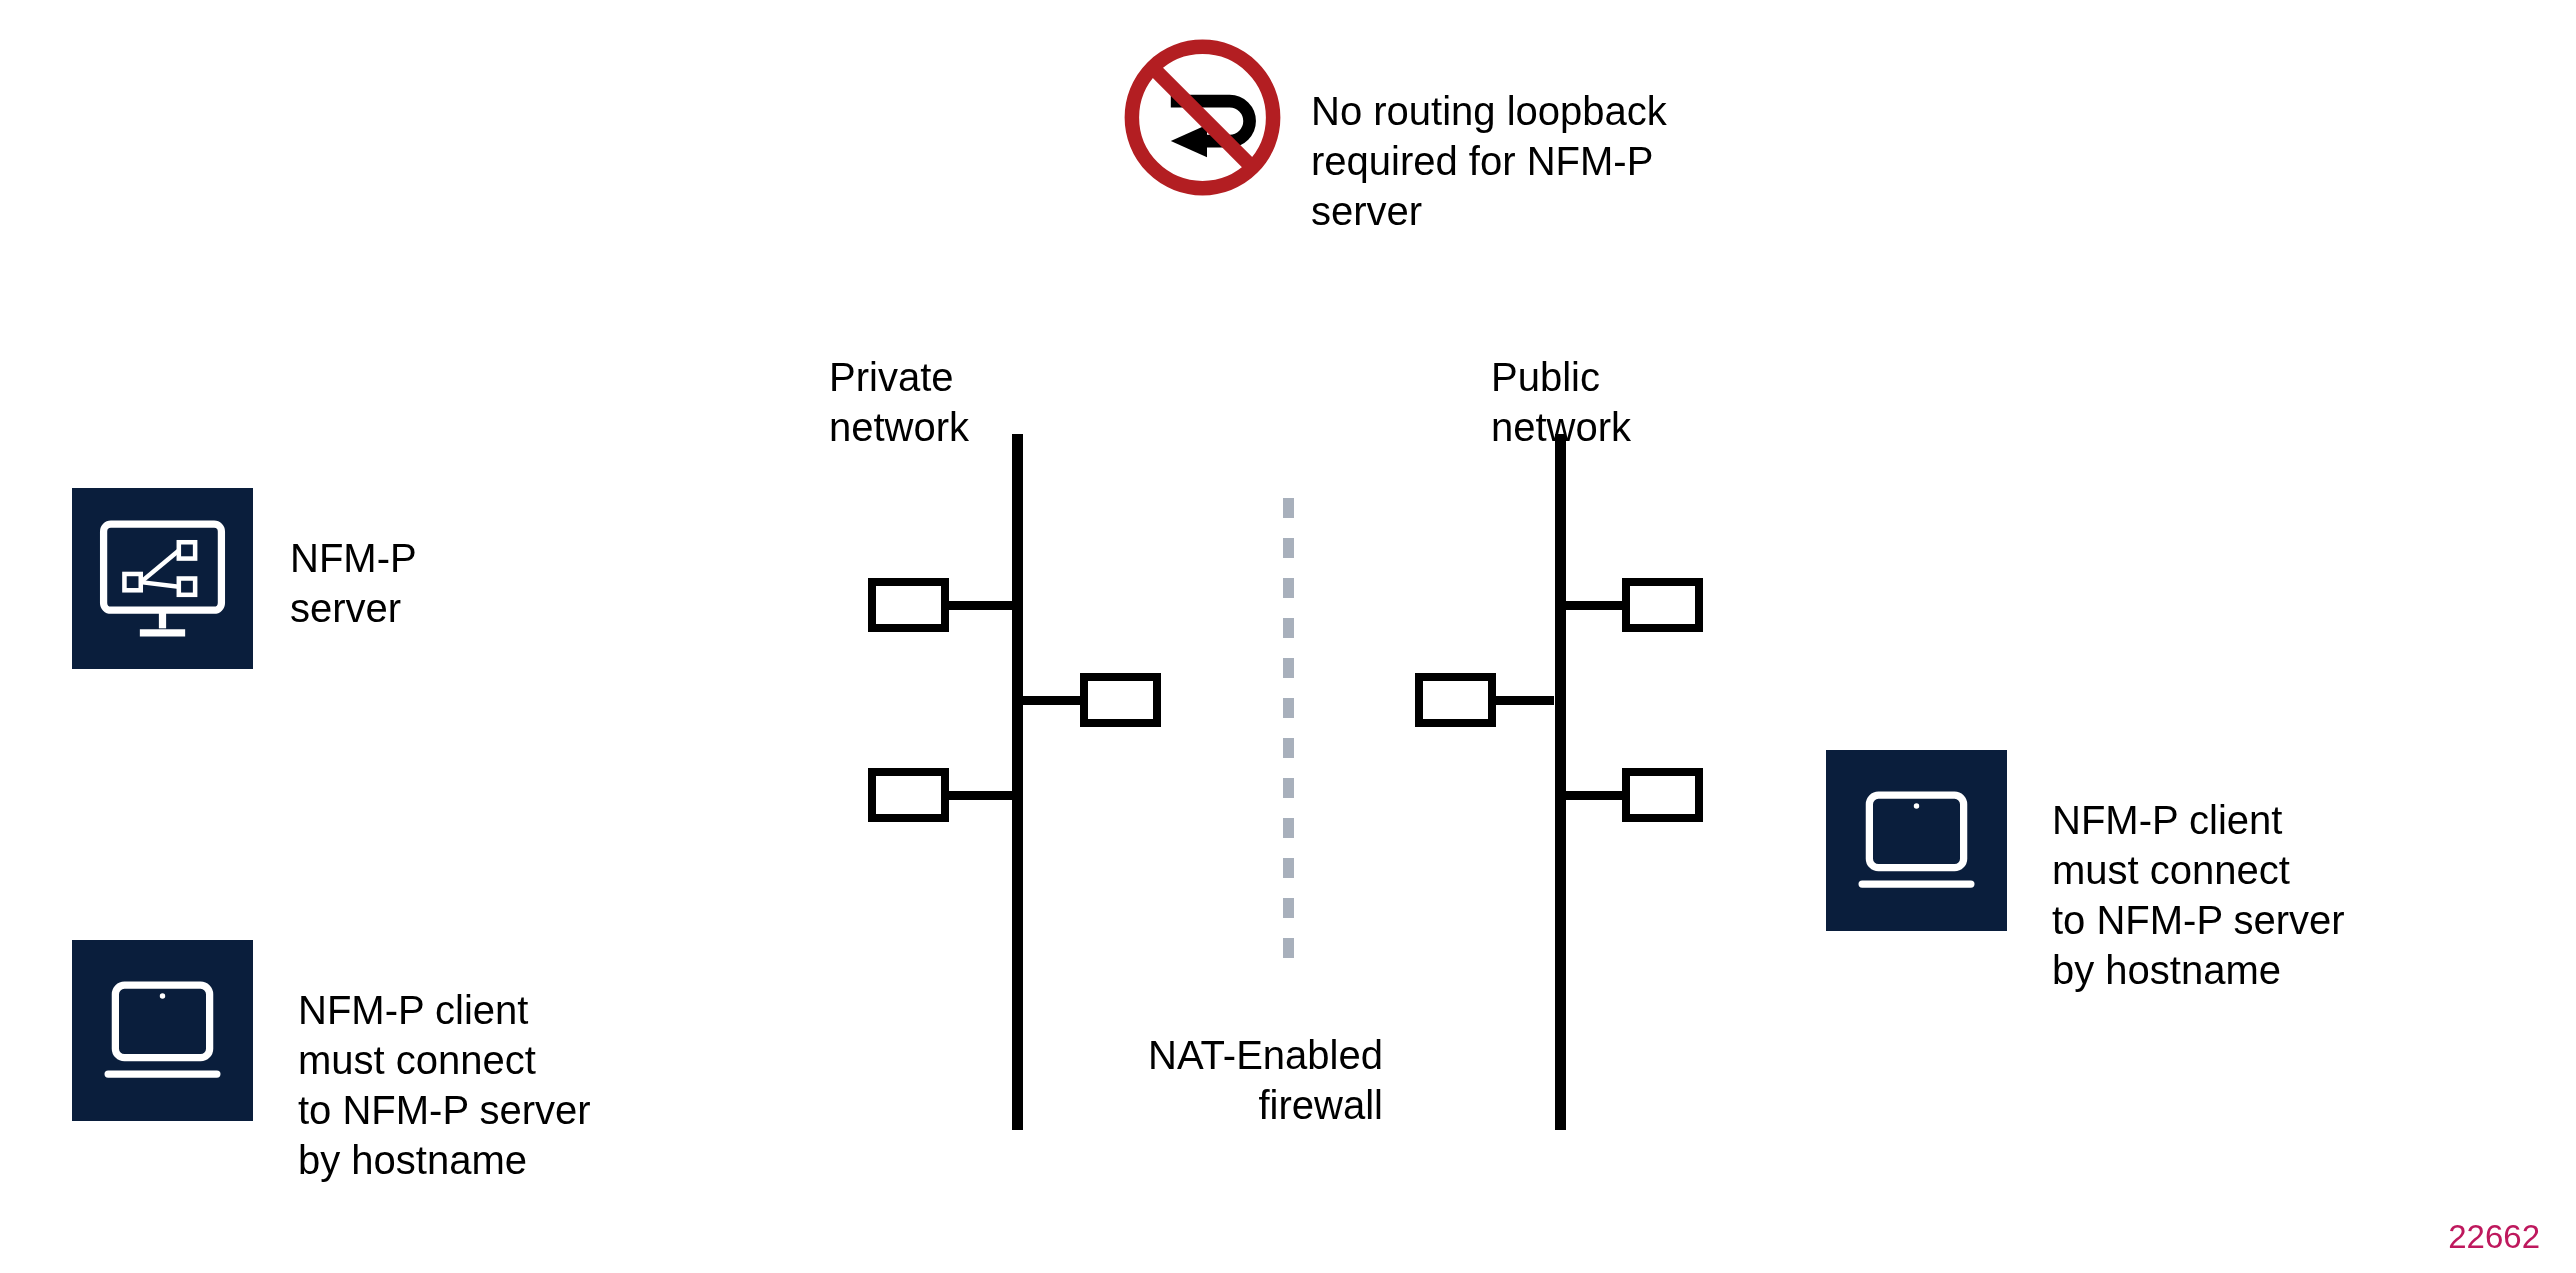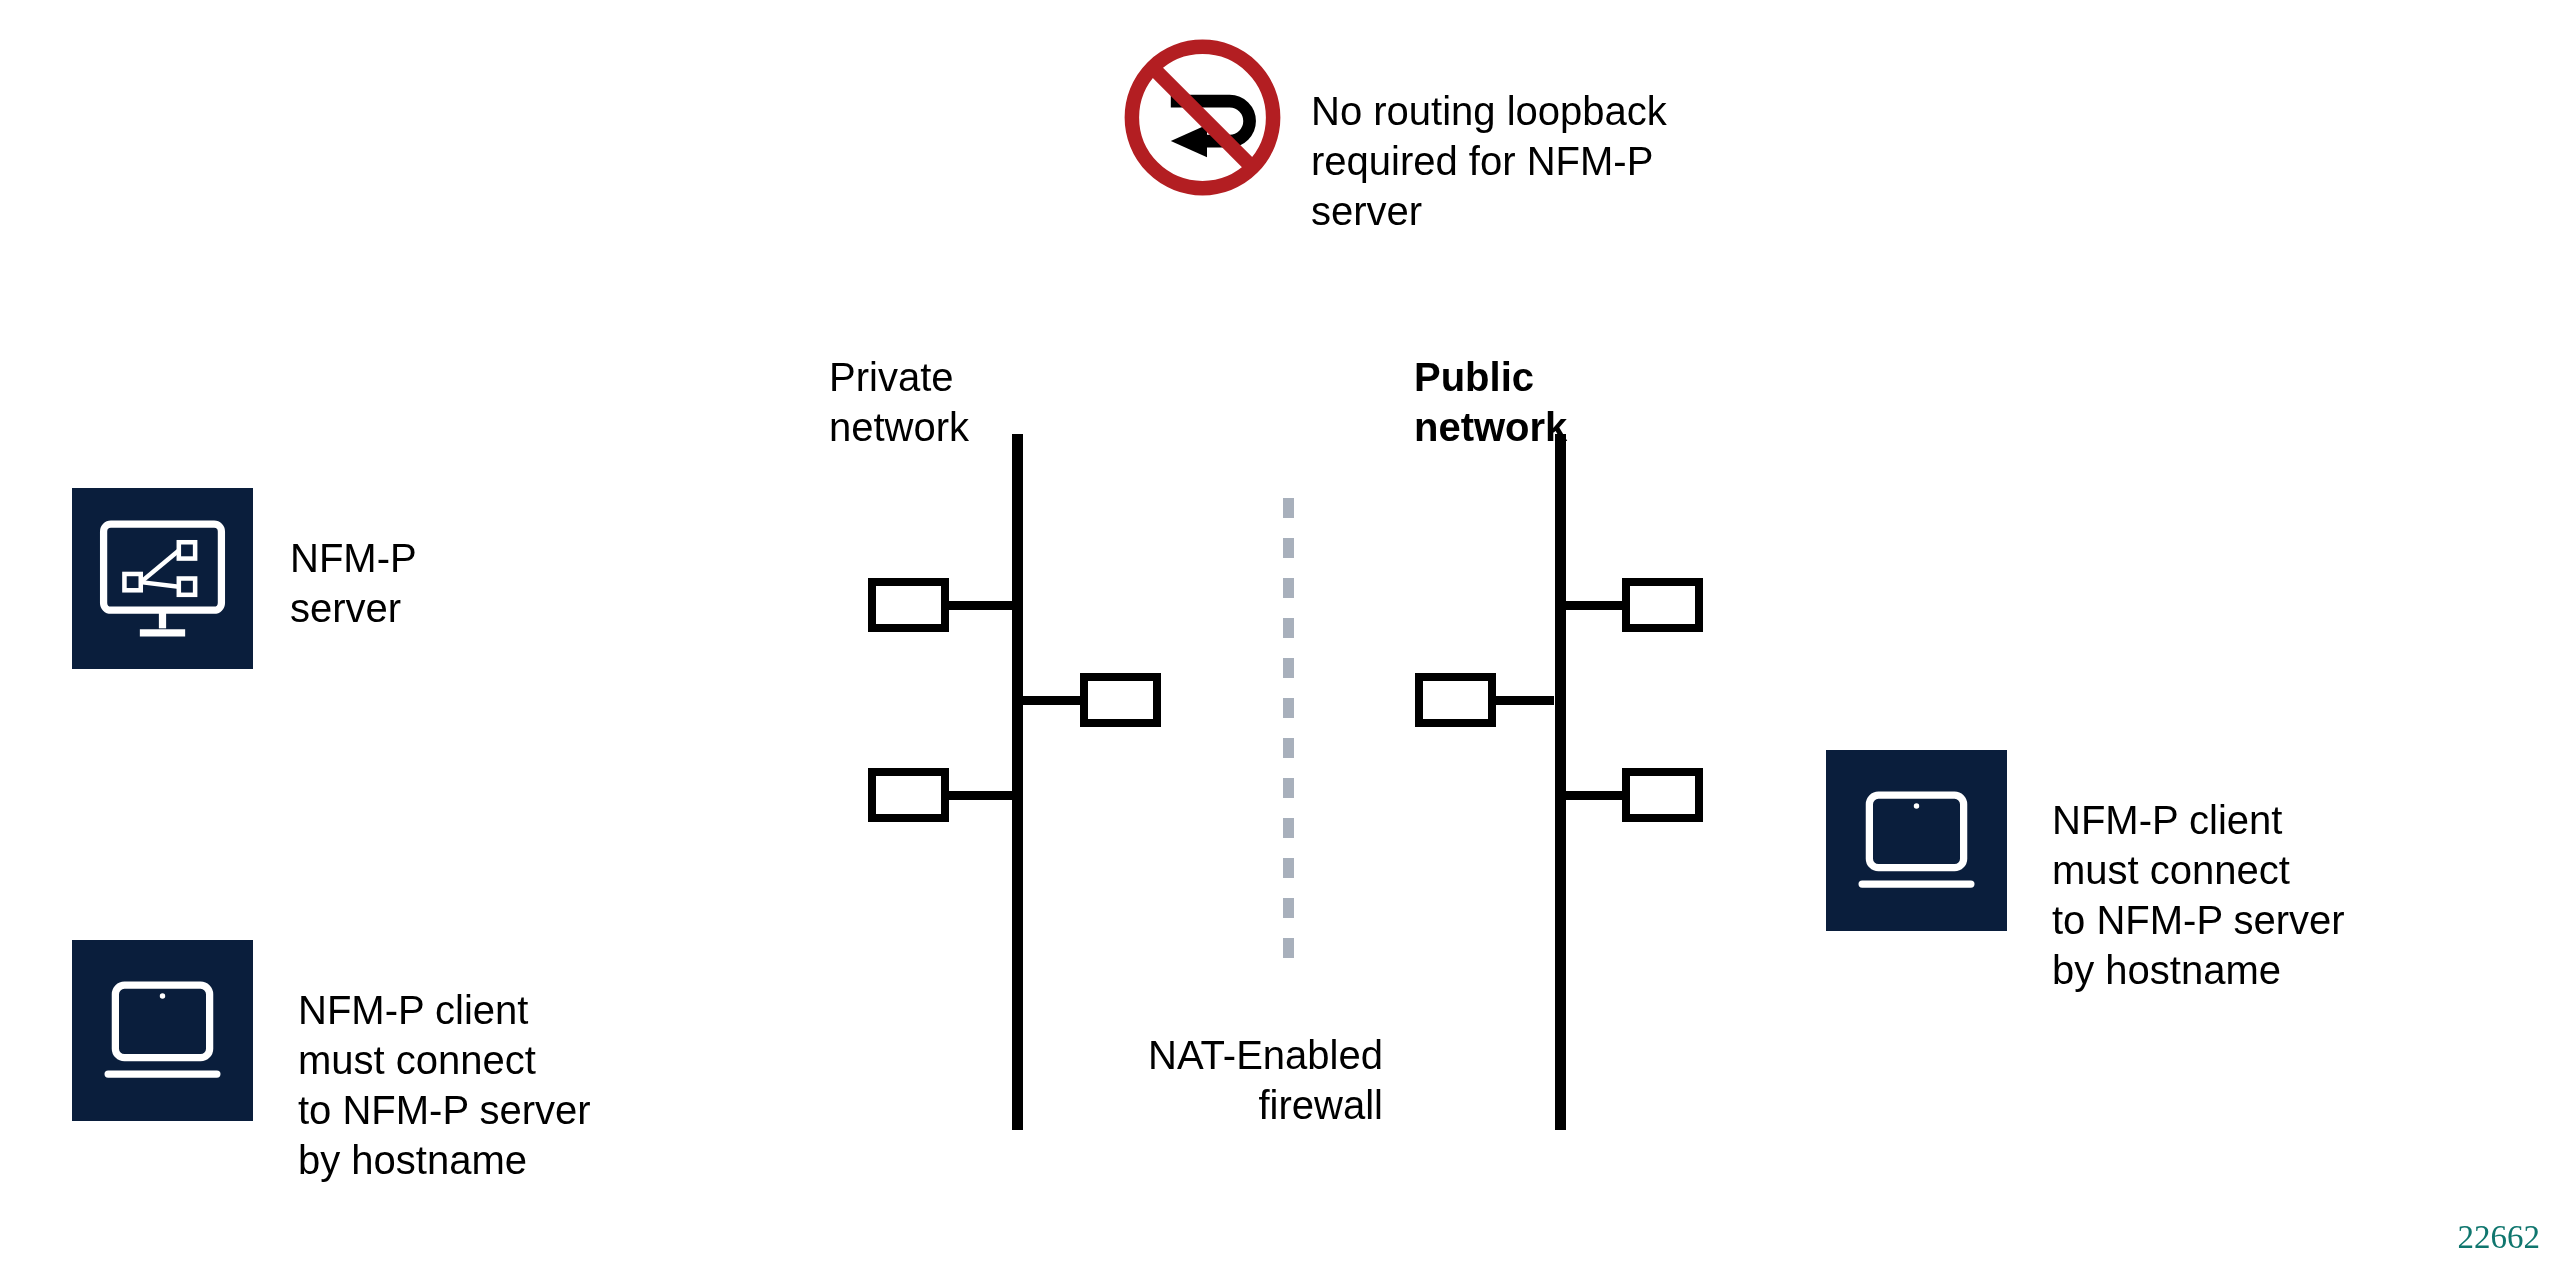--- a/index.html
+++ b/index.html
@@ -47,22 +47,22 @@
     height: 54px;
     background: #fff;
     border: 8.1px solid #000;
   }
   .hbar {
     height: 9px;
     background: #000;
   }
   .footer-num {
     font-size: 33px;
-    color: #0f766e;
-    font-family: Liberation Serif, serif;
+    color: #be185d;
+    font-family: Liberation Sans, sans-serif;
   }
 </style>
 </head>
 <body>
 
 <div class="abs" style="left:1121px; top:36px;">
   <svg width="163" height="163" viewBox="0 0 180 180">
     <circle cx="90" cy="90" r="78" fill="none" stroke="#b31e22" stroke-width="16"></circle>
 
     <path d="M 55 72 L 120 72 A 22 22 0 0 1 120 116 L 85 116" fill="none" stroke="#000" stroke-width="14" stroke-linecap="butt"></path>
@@ -72,21 +72,21 @@
     <line x1="38" y1="38" x2="142" y2="142" stroke="#b31e22" stroke-width="16"></line>
   </svg>
 </div>
 <div class="abs label-text" style="left:1311px; top:50px; white-space:pre;">No routing loopback
 required for NFM-P
 server</div>
 
 <div class="abs label-text" style="left:829px; top:316px; white-space:pre;">Private
 network</div>
 
-<div class="abs label-text" style="left:1414px; top:316px; white-space:pre;font-weight:bold;">Public
+<div class="abs label-text" style="left:1491px; top:316px; white-space:pre;">Public
 network</div>
 
 <div class="abs vline" style="left:1012px; top:434px; height:696px;"></div>
 
 <div class="abs vline" style="left:1555px; top:434px; height:696px;"></div>
 
 <div class="abs firewall-dash" style="left:1283px; top:479px; height:479px;"></div>
 
 <div class="abs label-text" style="left:1148px; top:994px; white-space:pre; text-align:right;">NAT-Enabled
 firewall</div>

